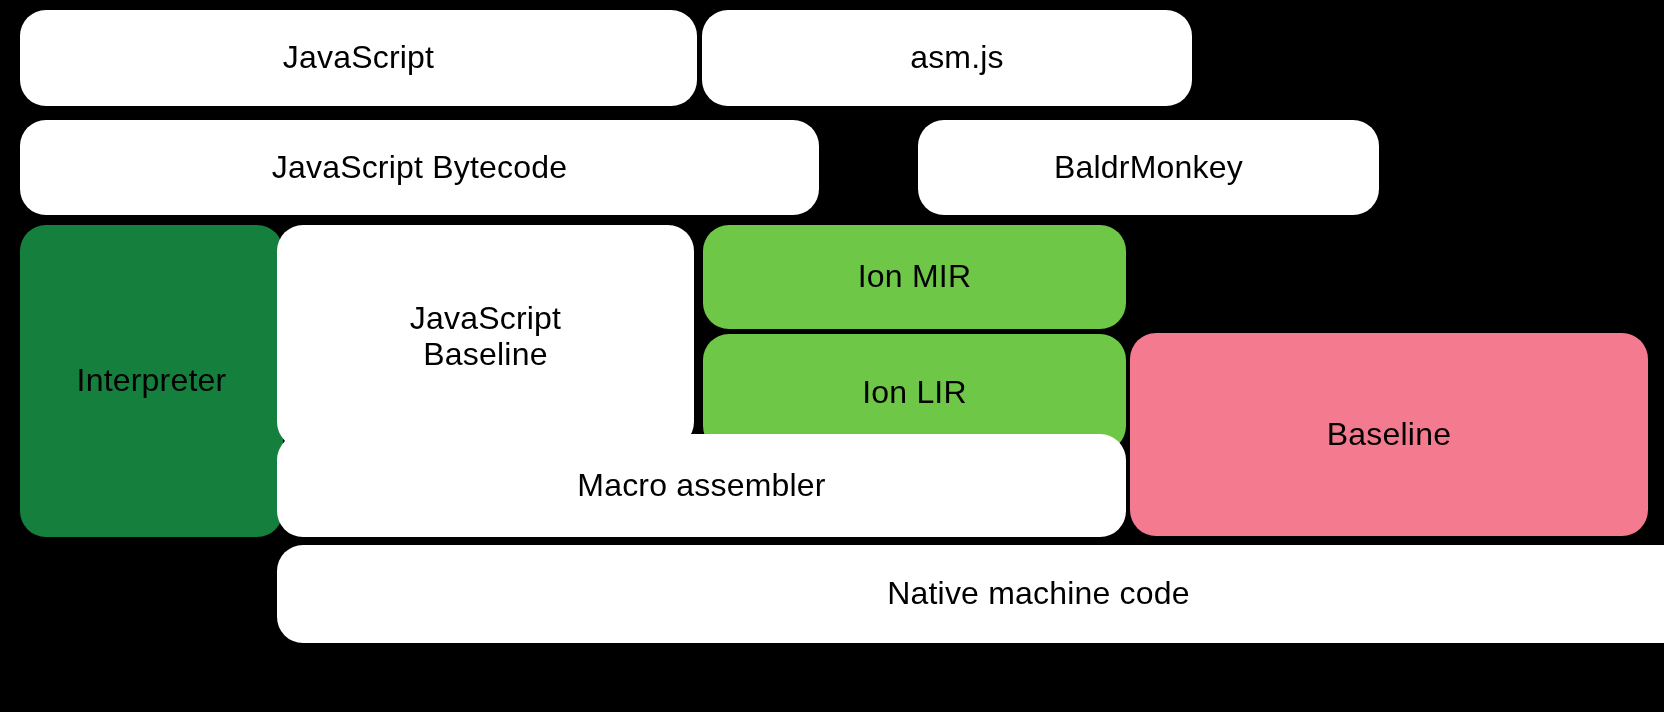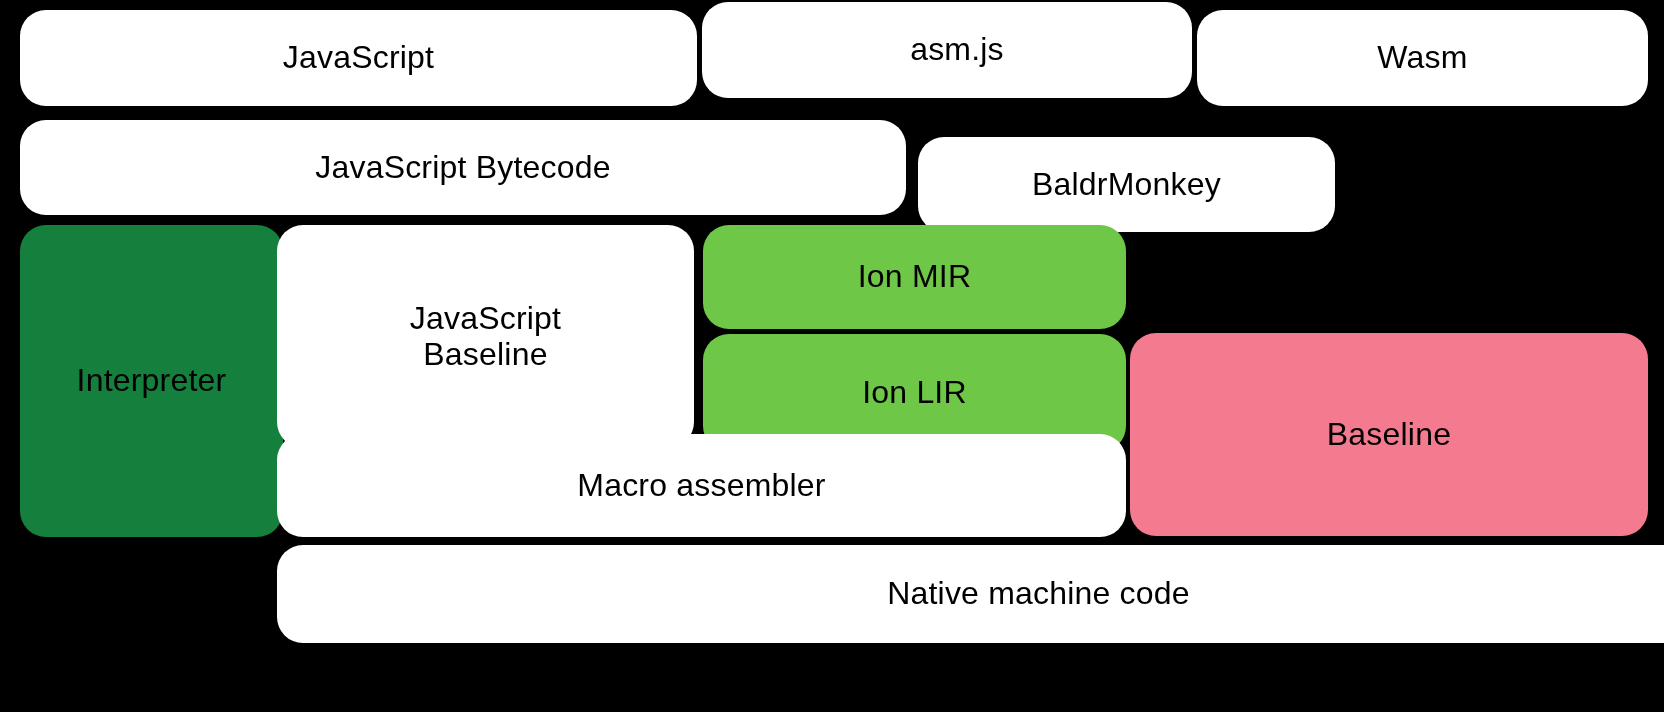--- a/index.html
+++ b/index.html
@@ -37,27 +37,26 @@
   .fill-green    { background: #6ec746; }
   .fill-pink     { background: #f47b8f; }
 </style>
 </head>
 <body>
 
 <div id="canvas">
 
   <div class="box fill-white" style="left:20px; top:10px; width:677px; height:96px;">JavaScript</div>
 
-  <div class="box fill-white" style="left:702px; top:2px; width:490px; height:96px;padding-left:20px;">asm.js</div>
+  <div class="box fill-white" style="left:702px; top:10px; width:490px; height:96px;padding-left:20px;">asm.js</div>
 
-  <div class="box fill-white" style="left:1197px; top:10px; width:451px; height:96px;">Wasm</div>
 
-  <div class="box fill-white" style="left:20px; top:120px; width:886px; height:95px;">JavaScript Bytecode</div>
+  <div class="box fill-white" style="left:20px; top:120px; width:799px; height:95px;">JavaScript Bytecode</div>
 
-  <div class="box fill-white" style="left:918px; top:137px; width:417px; height:95px;">BaldrMonkey</div>
+  <div class="box fill-white" style="left:918px; top:120px; width:461px; height:95px;">BaldrMonkey</div>
 
   <div class="box fill-gray" style="left:20px; top:225px; width:263px; height:312px;">Interpreter</div>
 
   <div class="box fill-white" style="left:277px; top:225px; width:417px; height:223px;">JavaScript
 Baseline</div>
 
   <div class="box fill-green" style="left:703px; top:225px; width:423px; height:104px;">Ion MIR</div>
 
   <div class="box fill-green" style="left:703px; top:334px; width:423px; height:118px;">Ion LIR</div>
 

